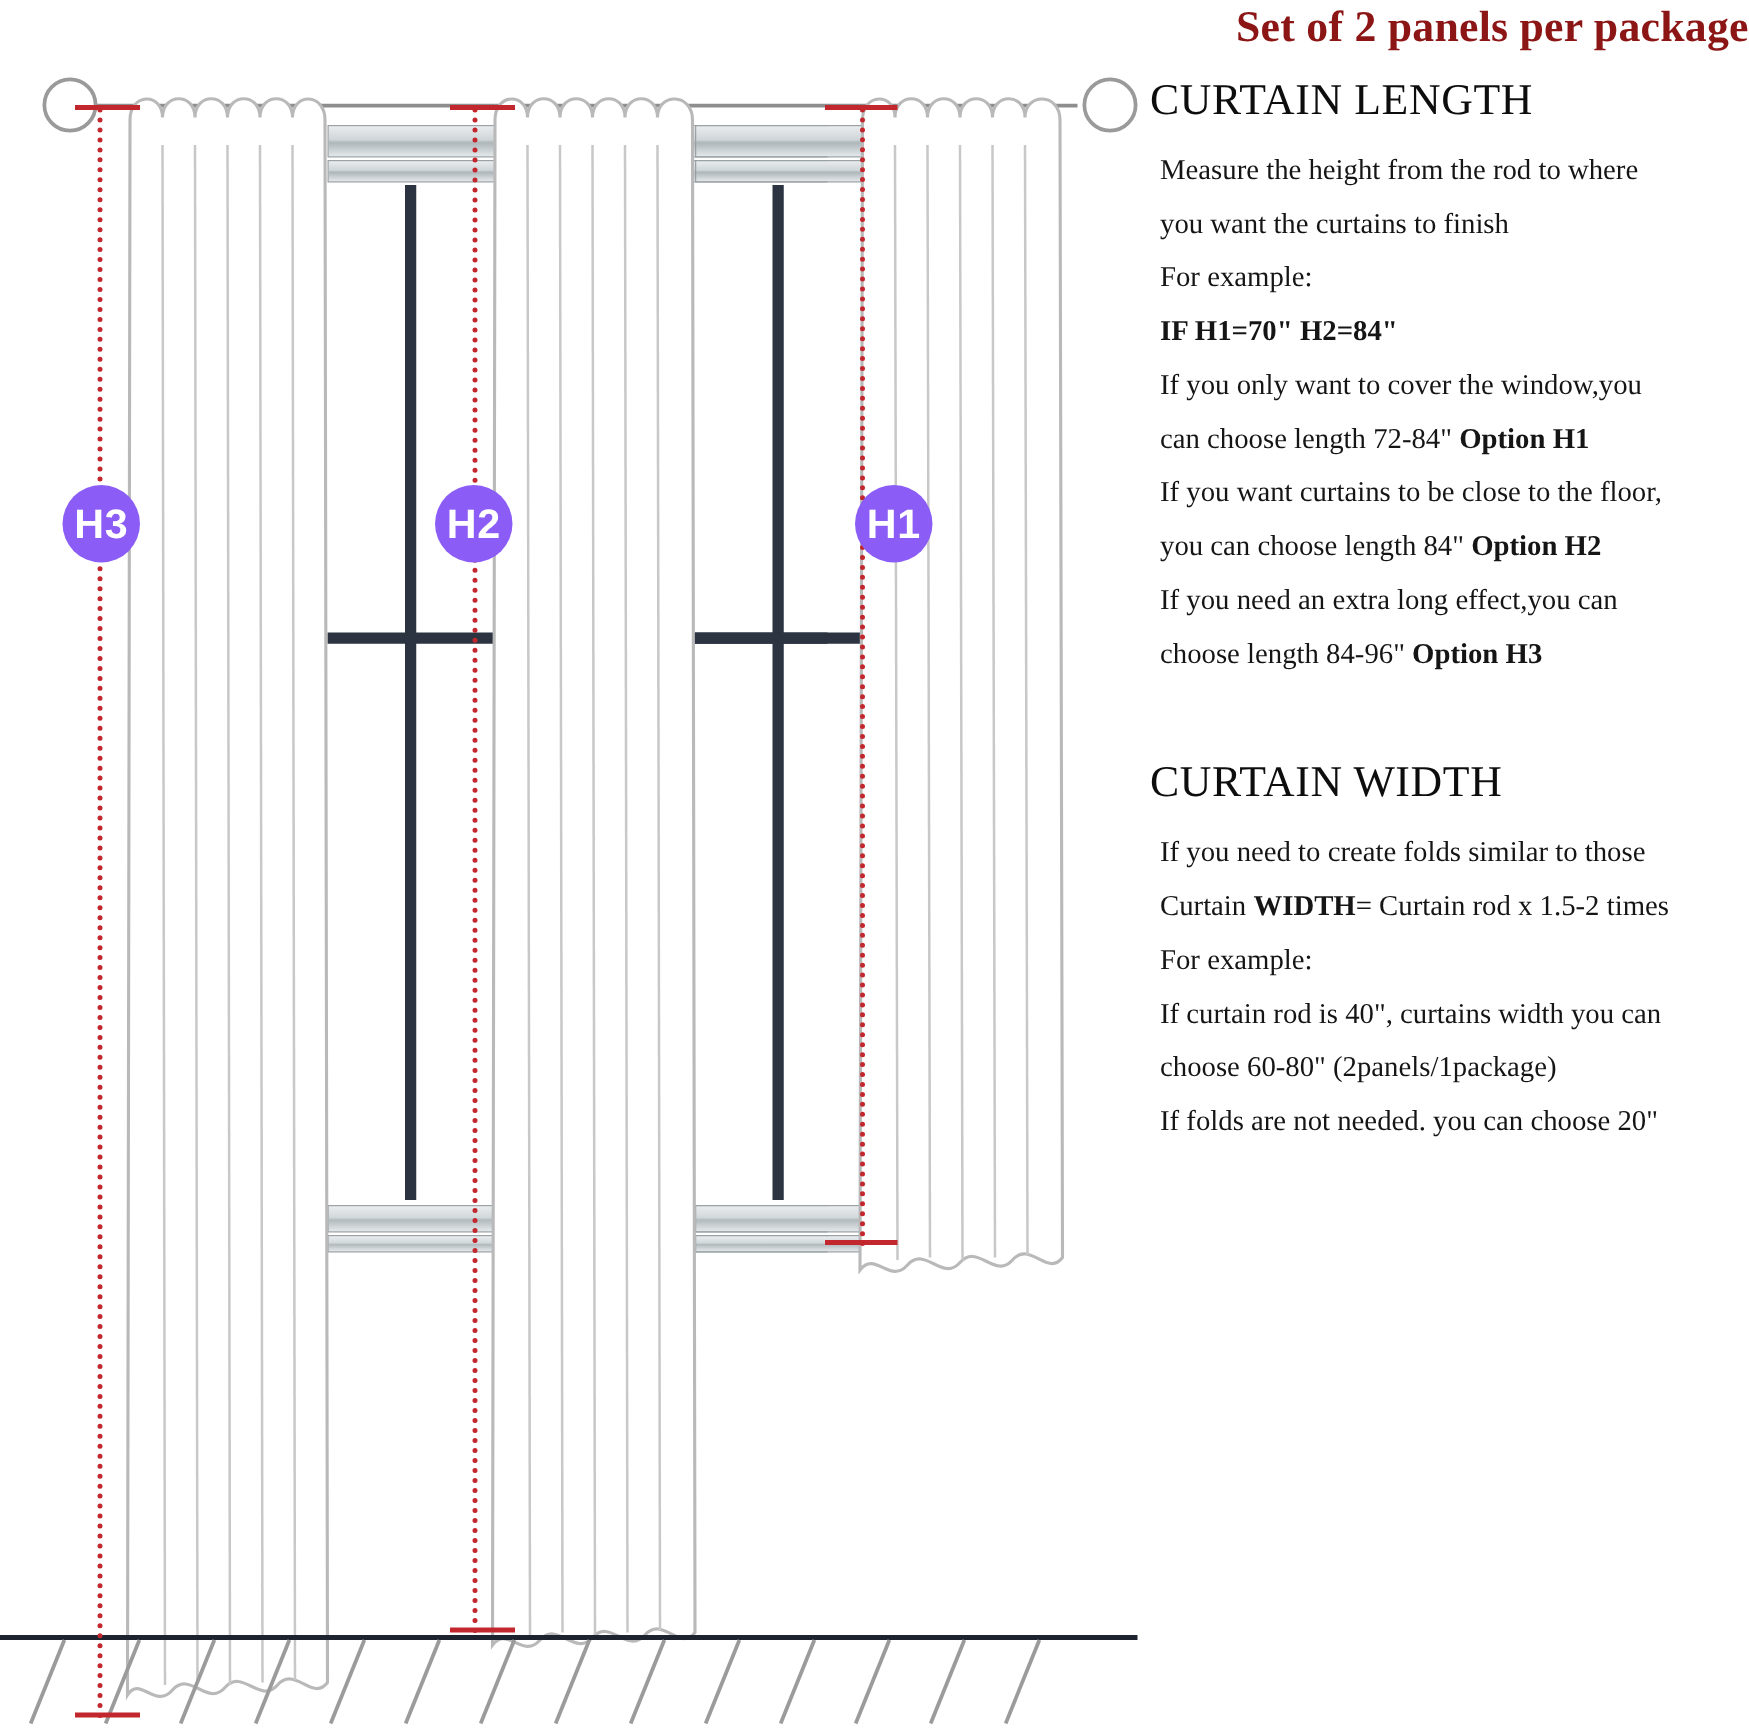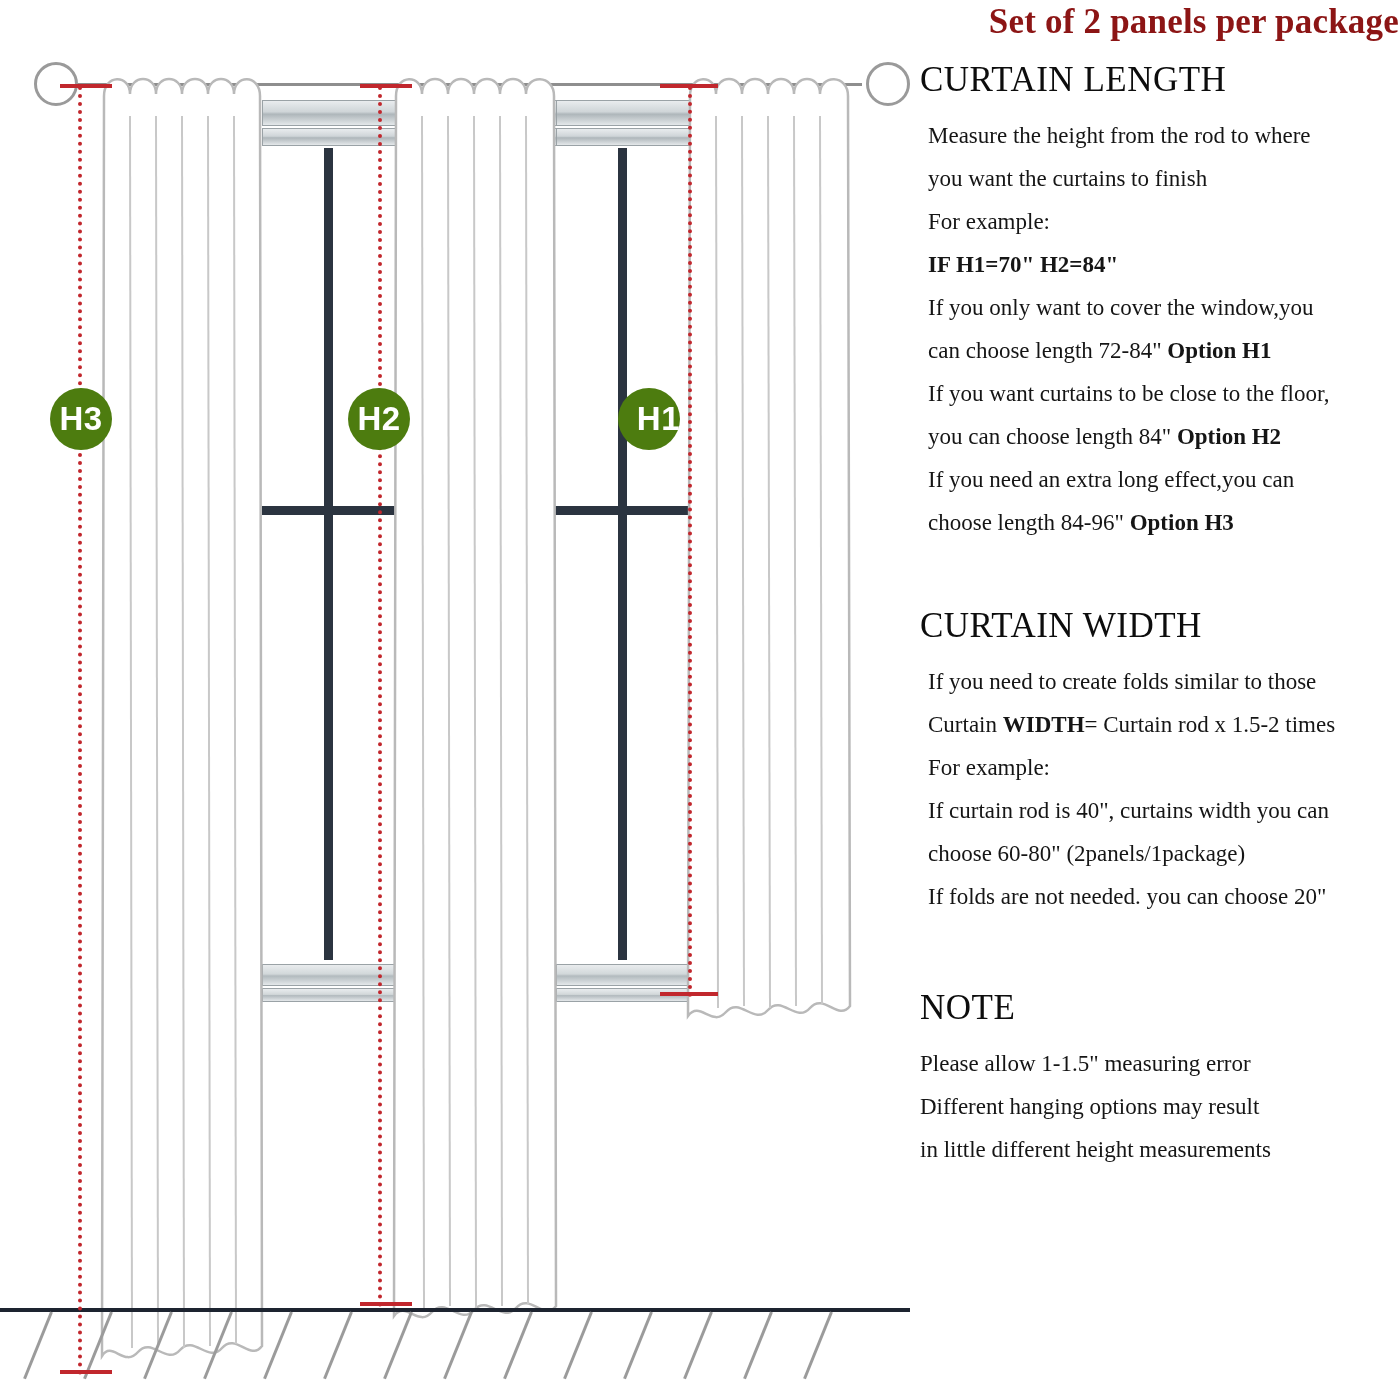--- a/index.html
+++ b/index.html
@@ -135,21 +135,21 @@
     height: 4px;
     background: #c1272d;
   }
 
   
   .hlabel {
     position: absolute;
     width: 62px;
     height: 62px;
     border-radius: 50%;
-    background: #4d7c0f;
+    background: #8b5cf6;
     color: #ffffff;
     font-family: "Liberation Sans", sans-serif;
     font-size: 33px;
     font-weight: bold;
     display: flex;
     align-items: center;
     justify-content: center;
     letter-spacing: 0.5px;
   }
 
@@ -275,21 +275,21 @@
     <div class="meas" style="left:688px; top:46px; height:912px;"></div>
     <div class="cap" style="left:660px; top:44px; width:58px;"></div>
     <div class="cap" style="left:660px; top:952px; width:58px;"></div>
 
     <div class="hlabel" style="left:50px; top:348px;">
       <span>H3</span>
     </div>
     <div class="hlabel" style="left:348px; top:348px;">
       <span>H2</span>
     </div>
-    <div class="hlabel" style="left:618px; top:348px;justify-content:flex-end;">
+    <div class="hlabel" style="left:684px; top:348px;">
       <span>H1</span>
     </div>
 
   </div>
 
   <div class="textcol">
 
     <div class="sec">
       <div class="h-head">CURTAIN LENGTH</div>
       <p class="body-p indent">Measure the height from the rod to where</p>
@@ -311,21 +311,15 @@
       <p class="body-p indent">If you need to create folds similar to those</p>
       <p class="body-p indent">Curtain <b>WIDTH</b>= Curtain rod x 1.5-2 times</p>
       <p class="body-p indent">For example:</p>
       <p class="body-p indent">If curtain rod is 40", curtains width you can</p>
       <p class="body-p indent">choose 60-80" (2panels/1package)</p>
       <p class="body-p indent">If folds are not needed. you can choose 20"</p>
     </div>
 
     <div class="sec-gap-2"></div>
 
-    <div class="sec">
-      <div class="h-head">NOTE</div>
-      <p class="body-p">Please allow 1-1.5" measuring error</p>
-      <p class="body-p">Different hanging options may result</p>
-      <p class="body-p">in little different height measurements</p>
-    </div>
 
   </div>
 </div>
 
 </body></html>

